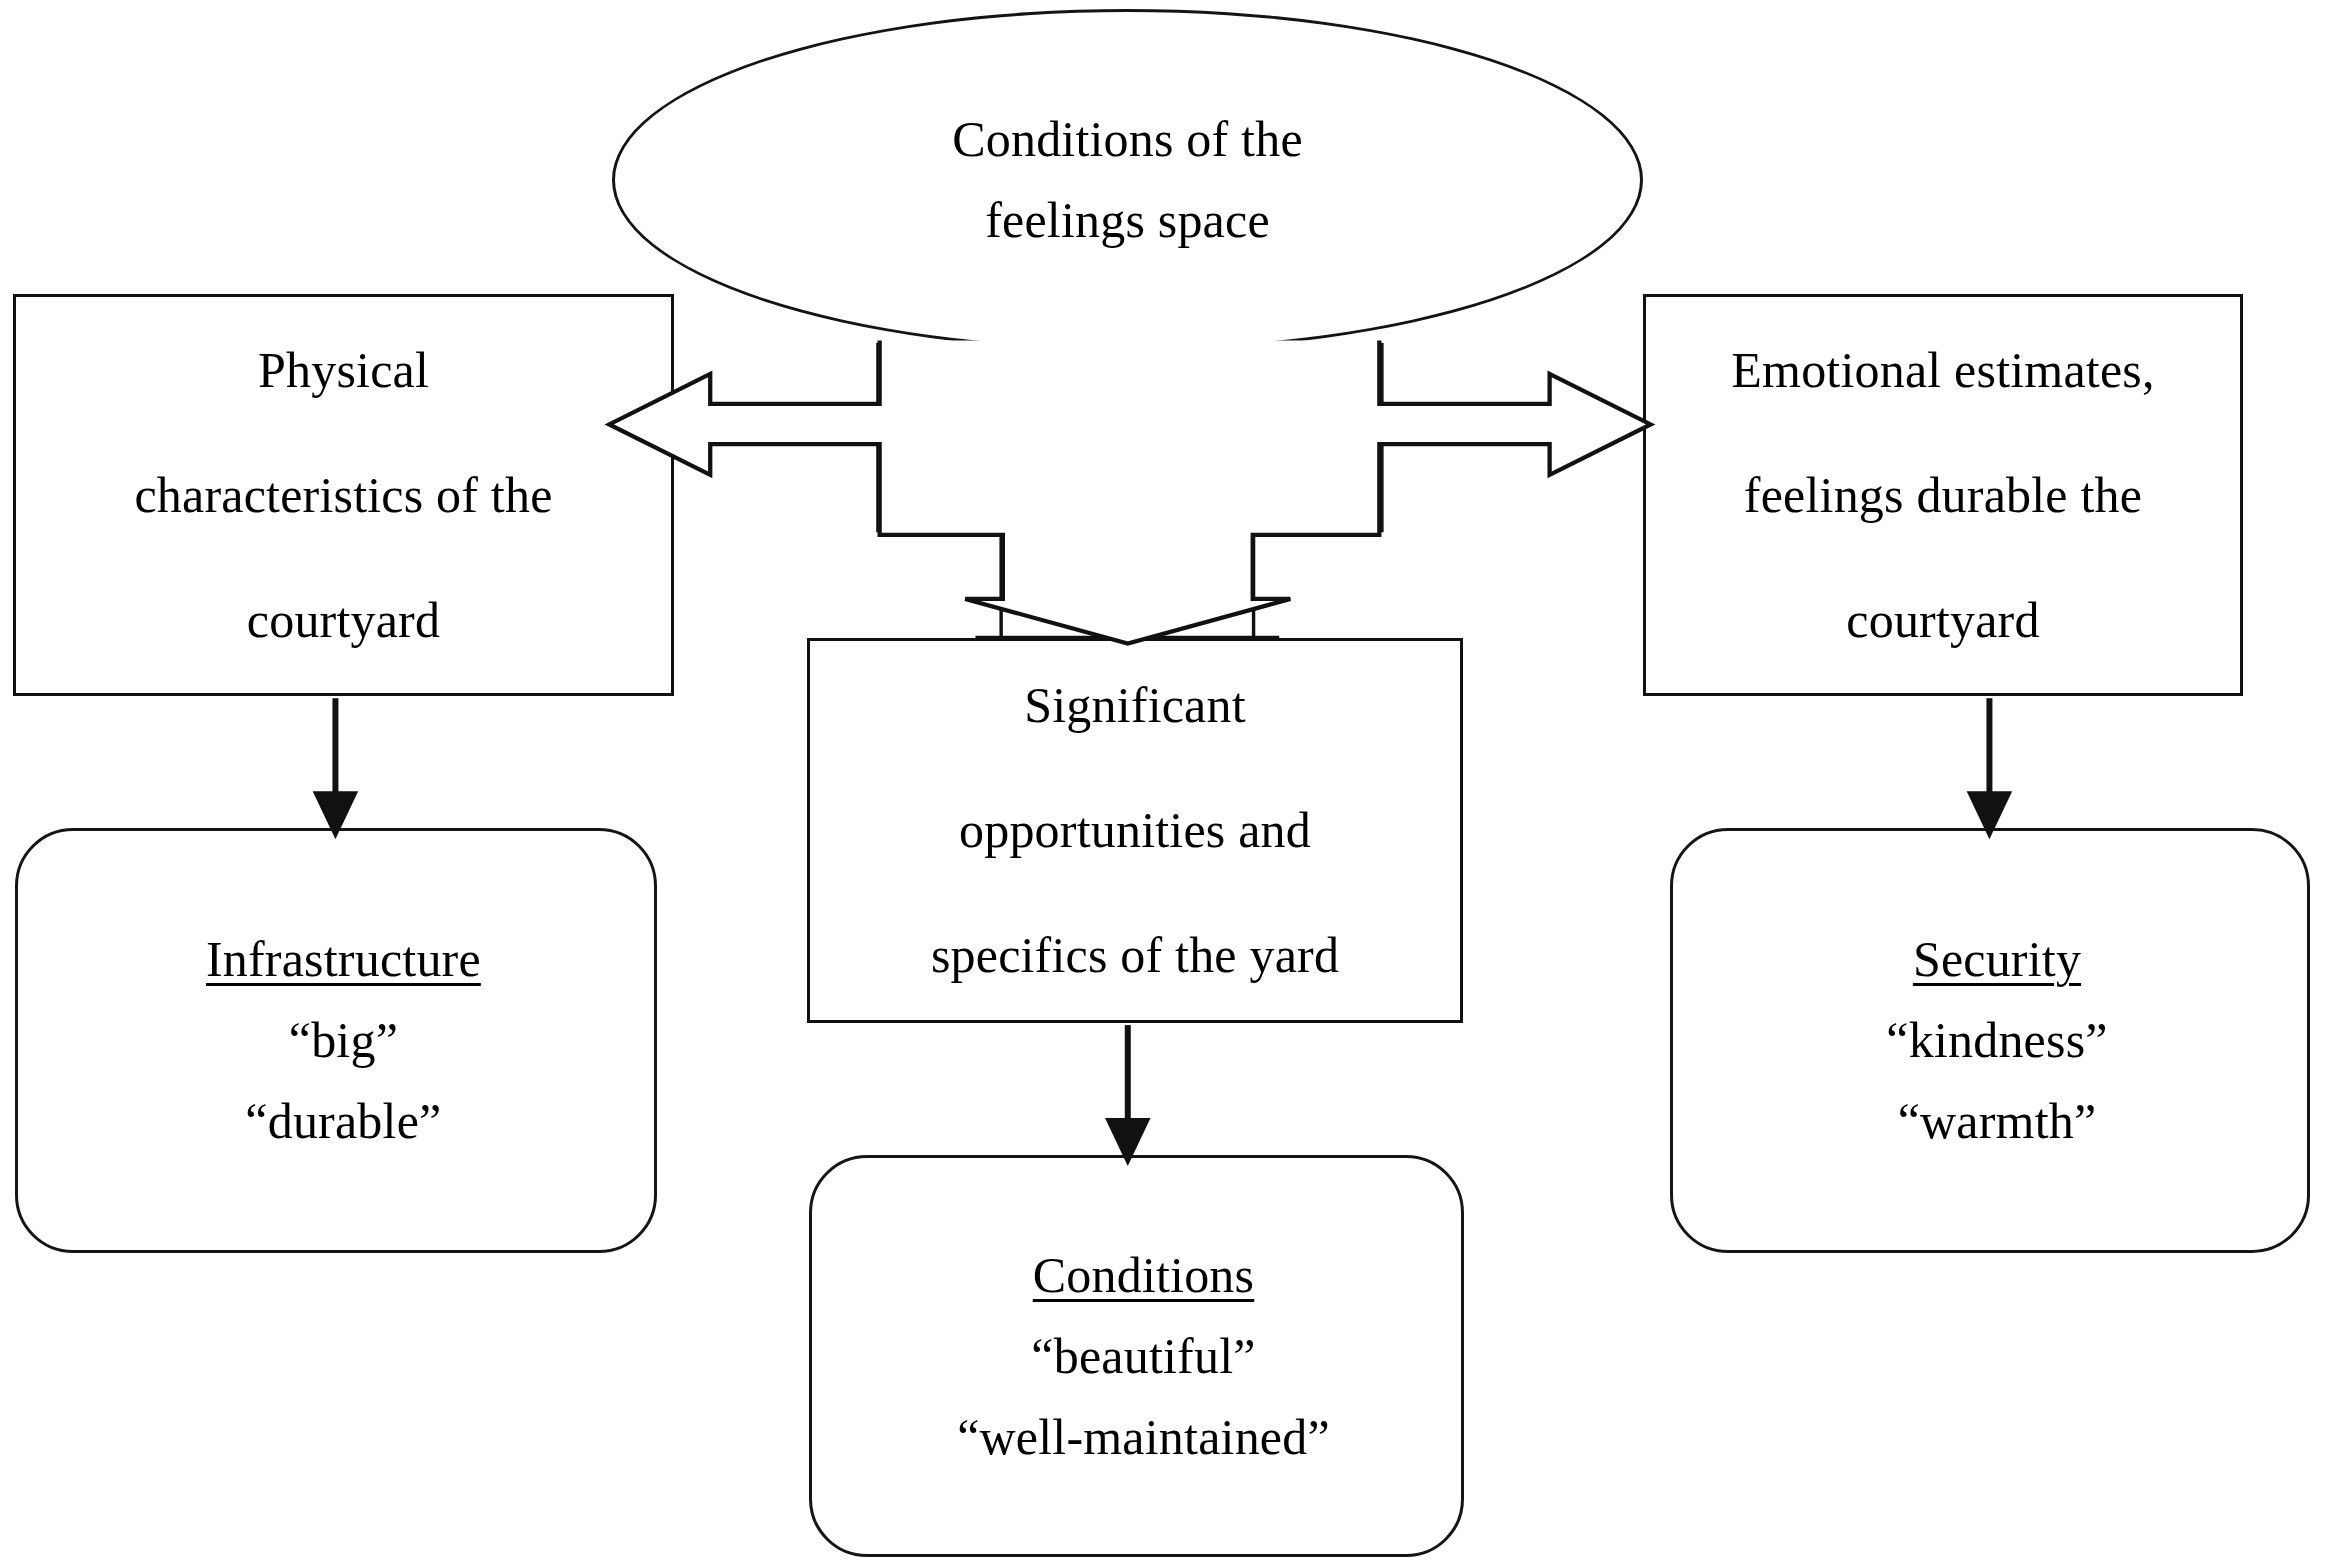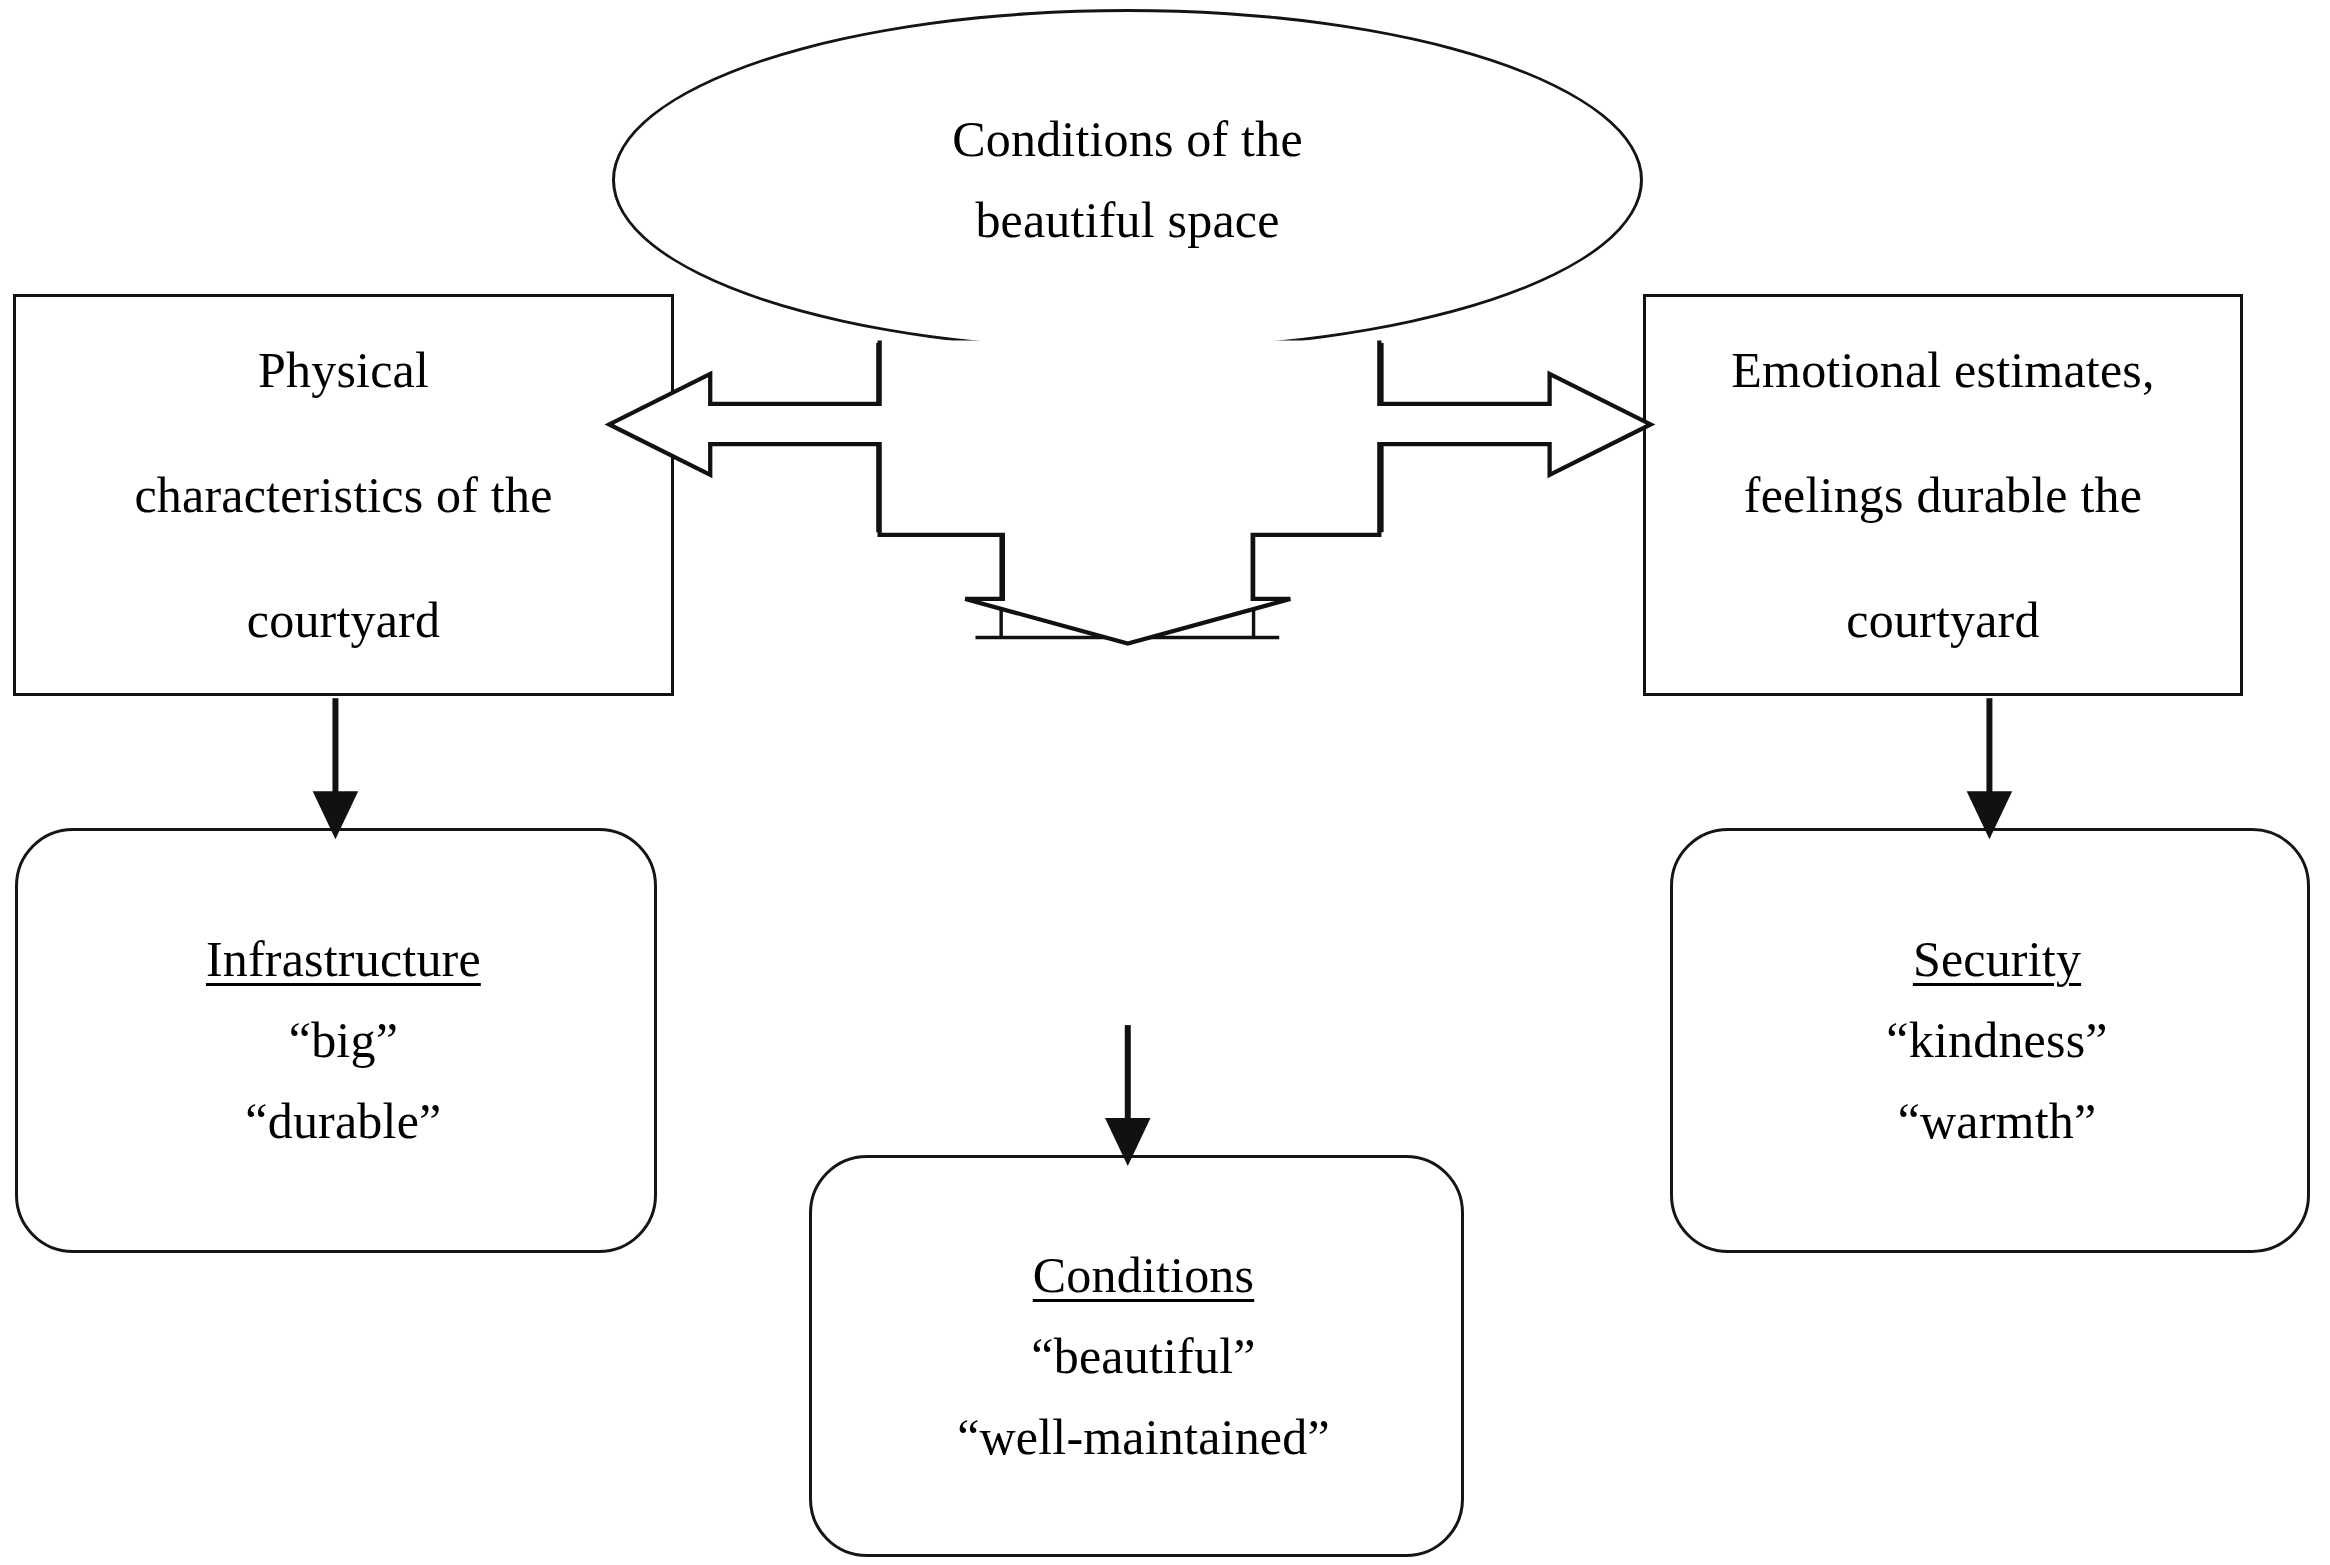--- a/index.html
+++ b/index.html
@@ -60,35 +60,40 @@
     pointer-events: none;
   }
 </style>
 </head>
 <body>
 
 <div id="canvas">
 
   <div class="node ellipse-node fs-big" style="left:612px; top:8.6px; width:1031px; height:342px;">
     <span class="line">Conditions of the</span>
-    <span class="line">beautiful space</span>
+    <span class="line">feelings space</span>
   </div>
 
   <div class="node rect-node fs-big" style="left:13px; top:294px; width:661px; height:402px;">
     <span class="line">Physical</span>
     <span class="line">characteristics of the</span>
     <span class="line">courtyard</span>
   </div>
 
   <div class="node rect-node fs-big" style="left:1643px; top:294px; width:600px; height:402px;">
     <span class="line">Emotional estimates,</span>
     <span class="line">feelings durable the</span>
     <span class="line">courtyard</span>
   </div>
 
+  <div class="node rect-node fs-big" style="left:807px; top:638px; width:656px; height:385px;">
+    <span class="line">Significant</span>
+    <span class="line">opportunities and</span>
+    <span class="line">specifics of the yard</span>
+  </div>
 
   <div class="node round-node fs-big" style="left:15.4px; top:828px; width:642px; height:425px;">
     <span class="line title-line">Infrastructure</span>
     <span class="line">“big”</span>
     <span class="line">“durable”</span>
   </div>
 
   <div class="node round-node fs-big" style="left:1670px; top:828px; width:640px; height:425px;">
     <span class="line title-line">Security</span>
     <span class="line">“kindness”</span>

